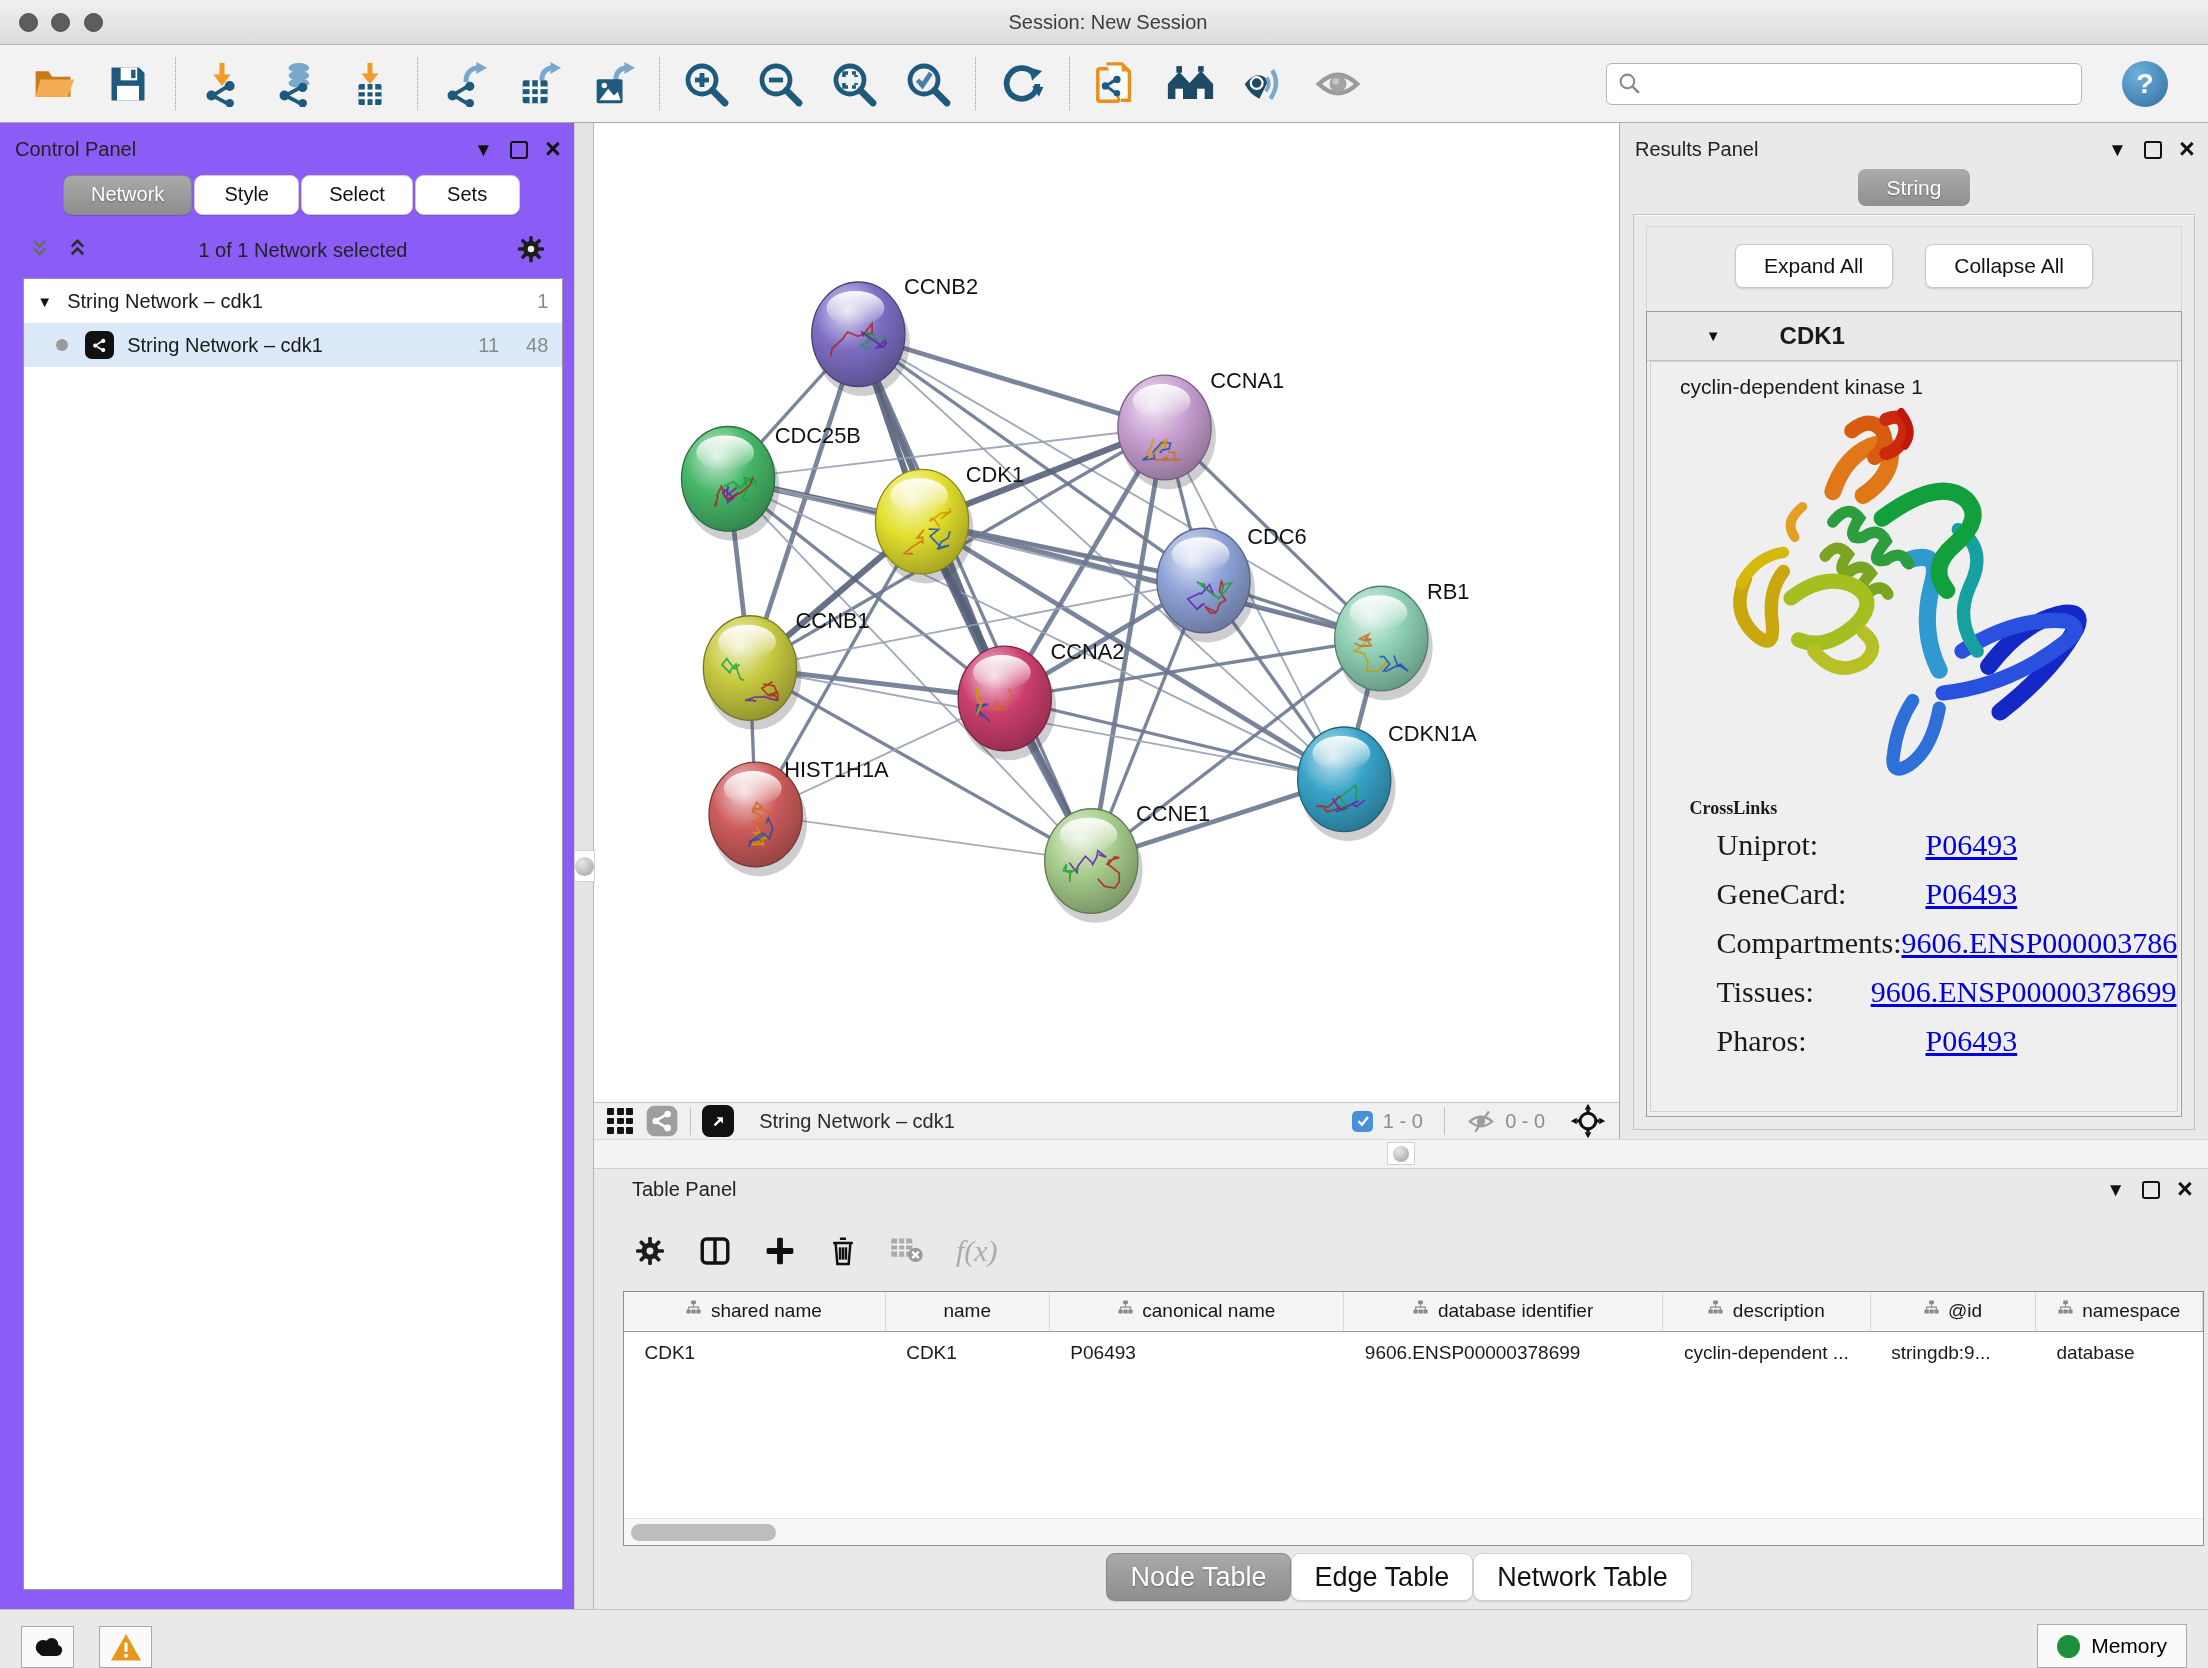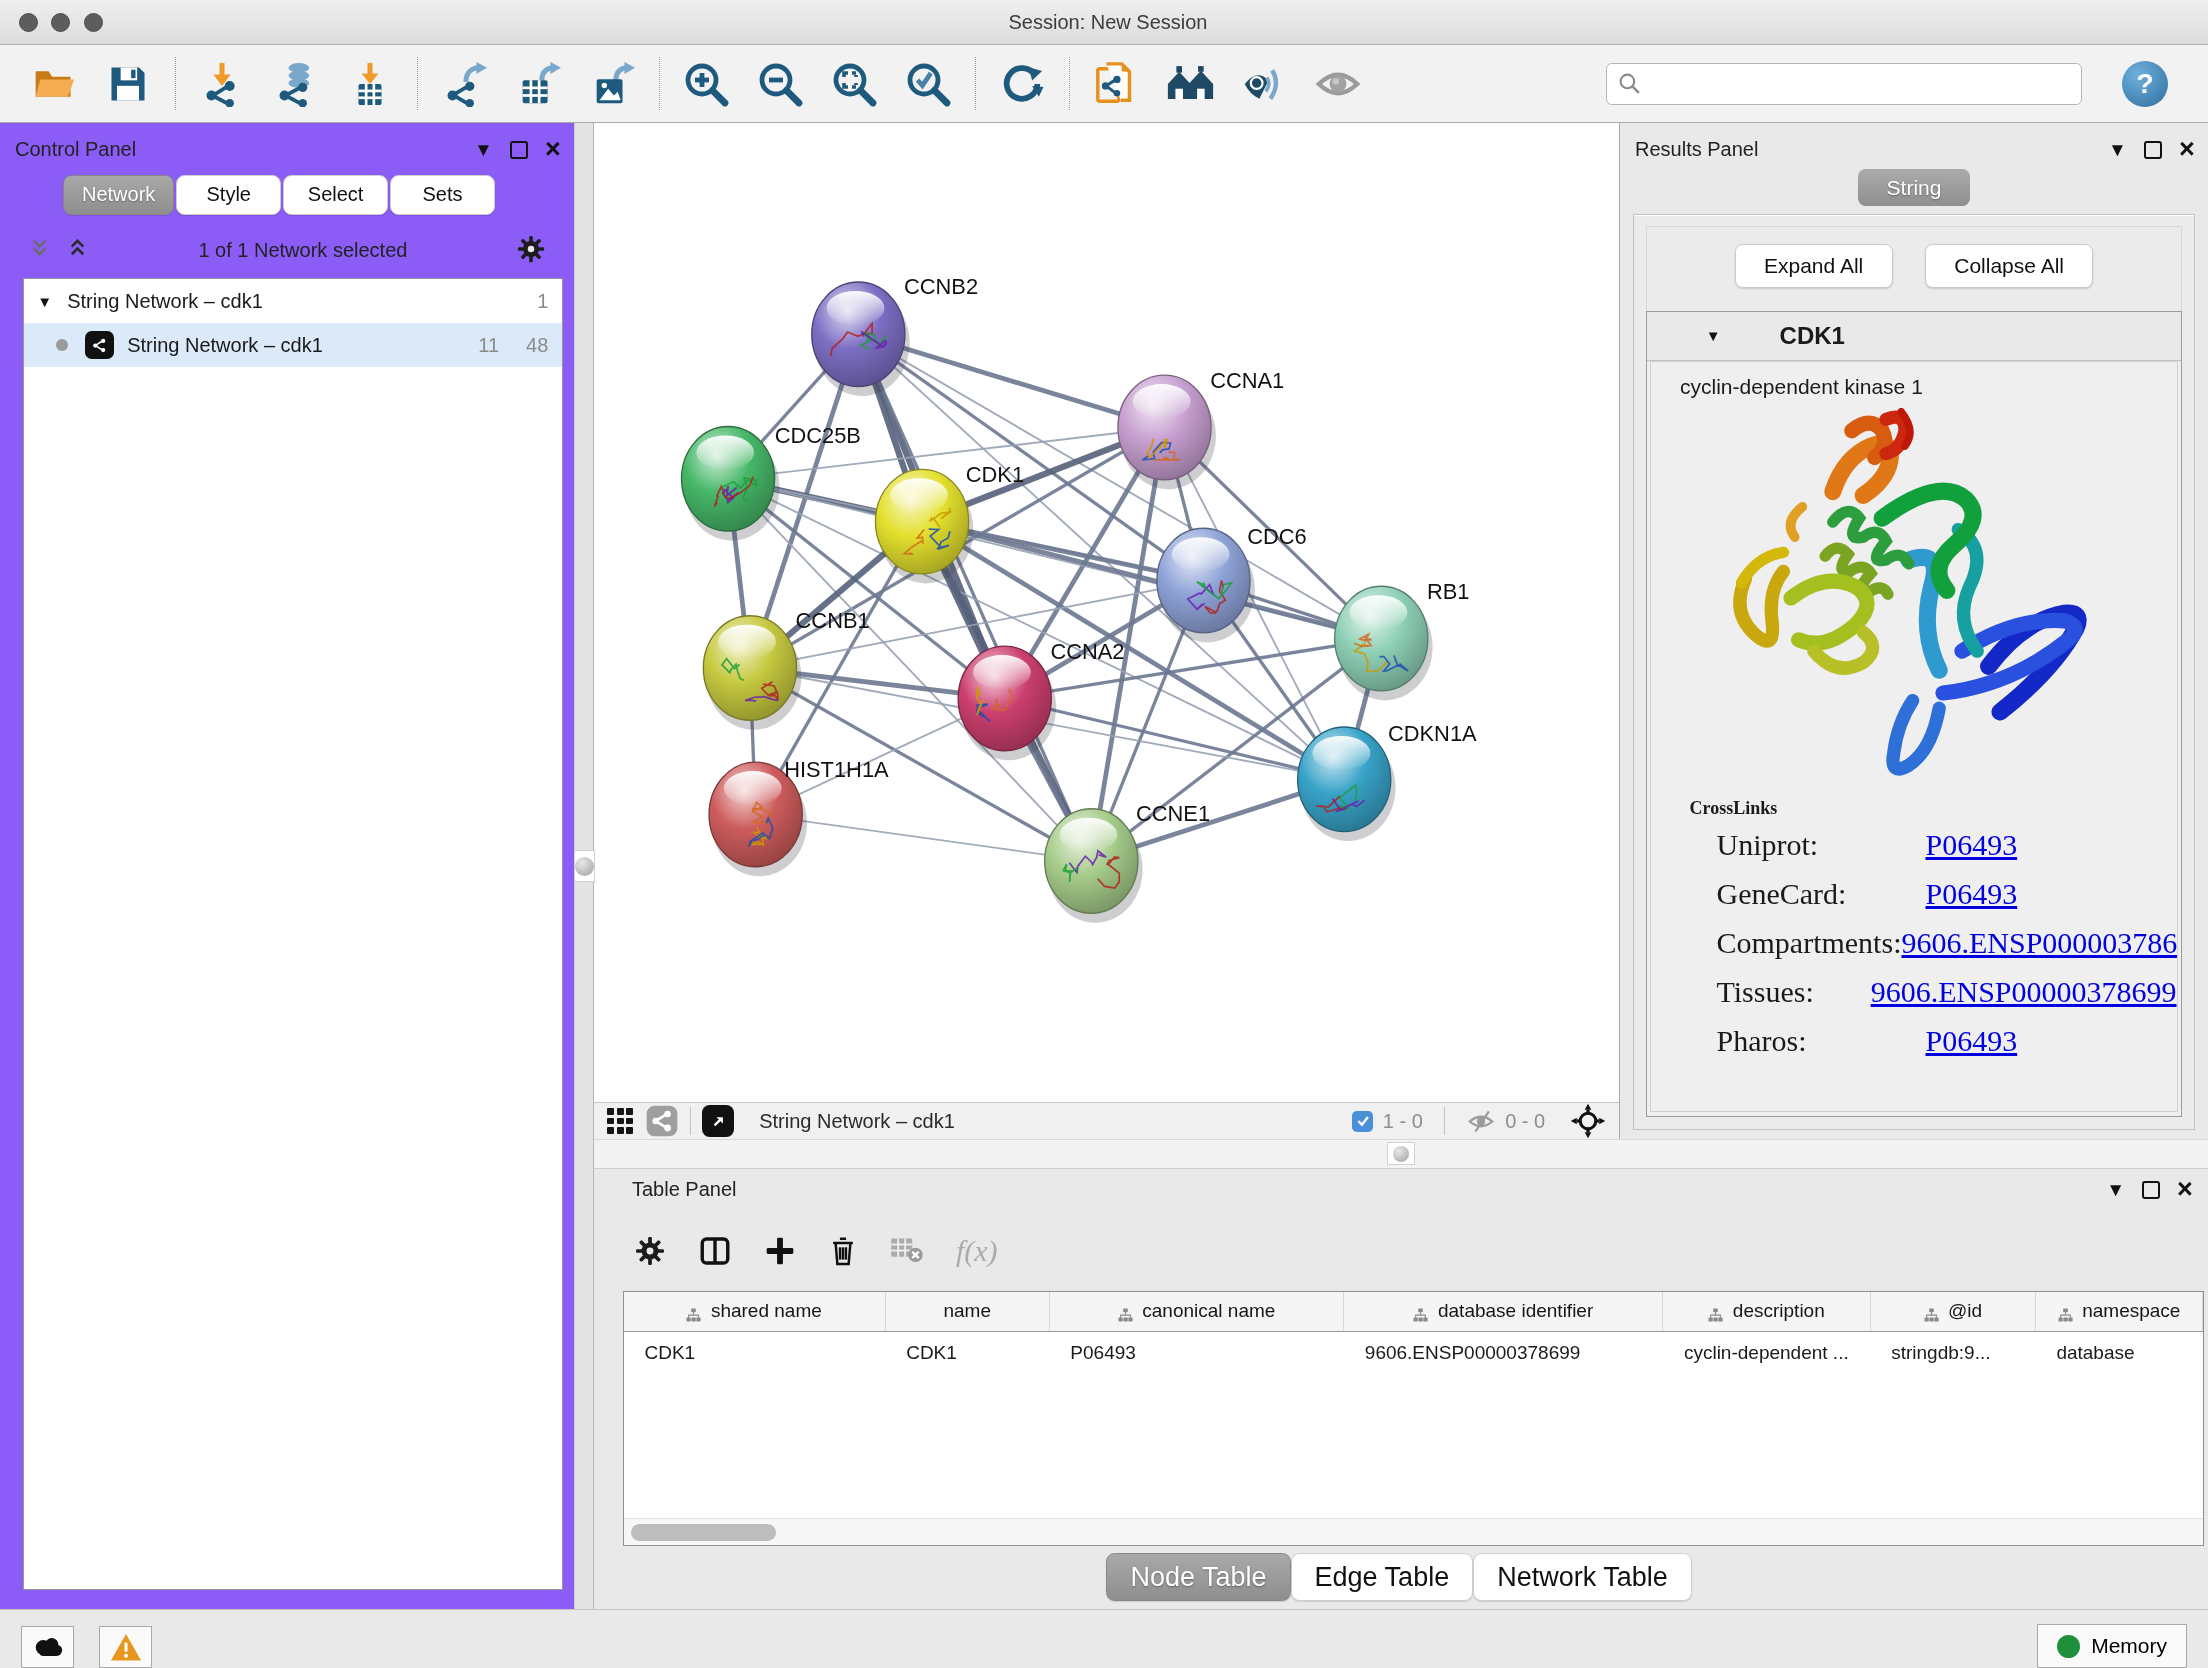--- a/index.html
+++ b/index.html
@@ -35,21 +35,21 @@
   .control-panel { width:574px; background:#8b5cf6; display:flex; flex-direction:column; padding:7.6px 0 13.3px 0; }
   .panel-head { display:flex; align-items:center; padding:5.7px 13.3px 3.8px 15px; }
   .panel-title { font-size:20px; color:#222; }
   .panel-head .ctrls { margin-left:auto; display:flex; align-items:center; gap:17px; }
   .pc { font-size:19px; color:#111; background:none; border:none; line-height:1; }
   .pc.float { width:18px; height:18px; border:2.4px solid #111; border-radius:2.9px; }
   .pc.close { font-size:27px; font-weight:bold; }
 
   .seg { display:flex; justify-content:flex-start; padding:7.6px 0 9.5px 63px; }
   .seg button { min-width:105px; height:40px; border:1px solid #cfcfcf; background:#fff; border-radius:8.6px;
-                font-size:20px; padding:0 18px; margin-right:1.9px; color:#111; box-shadow:0 1px 1px rgba(0,0,0,.12); }
+                font-size:20px; padding:0 27px; margin-right:1.9px; color:#111; box-shadow:0 1px 1px rgba(0,0,0,.12); }
   .seg button.active { background:linear-gradient(#a9a9a9,#8e8e8e); color:#fff; border-color:#888;
                        text-shadow:0 1px 1.9px rgba(0,0,0,.35); }
 
   .net-subhead { display:flex; align-items:center; padding:9.5px 28.5px 9.5px 27px; }
   .net-subhead .label { flex:1; text-align:center; font-size:20px; color:#222; }
   .tree-box { flex:1; margin:1.9px 11.4px 5.7px 23px; background:#fff; border:1px solid #979797; overflow:hidden; }
   .tree-row { display:flex; align-items:center; height:44px; font-size:20px; padding:0 13.3px; }
   .tree-row .cnt { margin-left:auto; color:#8a8a8a; }
   .tree-row.child { background:#dbe9f9; padding-left:32px; }
   .dot { width:12.4px; height:12.4px; border-radius:50%; background:#9a9a9a; margin-right:17px; }
@@ -113,21 +113,21 @@
   .table-panel { flex:1; background:#e9e9e9; display:flex; flex-direction:column; padding:3.8px 3.8px 5.7px 0; min-height:0; }
   .tp-head { display:flex; align-items:center; padding:3.8px 11.4px 1.9px 38px; }
   .tp-toolbar { height:80px; margin:5.7px 0 0 28.5px; display:flex; align-items:center; gap:32px; padding-left:11.4px; }
   .tp-toolbar .tico { background:none; border:none; display:flex; align-items:center; justify-content:center; }
   .fx { font-family:"Liberation Serif", serif; font-style:italic; font-size:30px; color:#ababab; }
   .tablebox { flex:1; margin-left:28.5px; background:#fff; border:1px solid #8f8f8f; border-top:1.9px solid #8f8f8f;
               position:relative; overflow:hidden; min-height:0; }
   table.grid { border-collapse:collapse; width:100%; table-layout:fixed; }
   table.grid th { height:40px; background:#f5f5f5; border-right:1px solid #d8d8d8; border-bottom:1.9px solid #9a9a9a;
                   font-weight:normal; font-size:19px; color:#161616; }
-  table.grid th .hwrap { display:flex; align-items:flex-end; justify-content:center; gap:9.5px; overflow:hidden; white-space:nowrap; }
+  table.grid th .hwrap { display:flex; align-items:flex-start; justify-content:center; gap:9.5px; overflow:hidden; white-space:nowrap; }
   table.grid td { height:42px; font-size:19px; padding:0 5.7px 0 21px; white-space:nowrap; overflow:hidden; vertical-align:middle; }
   .hscroll { position:absolute; left:0; right:0; bottom:0; height:27px; background:#f7f7f7; border-top:1px solid #e2e2e2; }
   .hthumb { position:absolute; left:7.6px; top:4.8px; width:145px; height:17px; background:#bdbdbd; border-radius:8.6px; }
   .tp-tabs { display:flex; justify-content:center; padding:7.6px 0 1.9px 0; }
   .tp-tabs button { min-width:152px; height:48px; border:1px solid #cfcfcf; background:#fff; border-radius:8.6px;
                     font-size:27px; padding:0 23px; box-shadow:0 1px 1px rgba(0,0,0,.12); color:#111; }
   .tp-tabs button.active { background:linear-gradient(#a9a9a9,#8e8e8e); color:#fff; border-color:#888;
                            text-shadow:0 1px 1.9px rgba(0,0,0,.35); }
 
   

